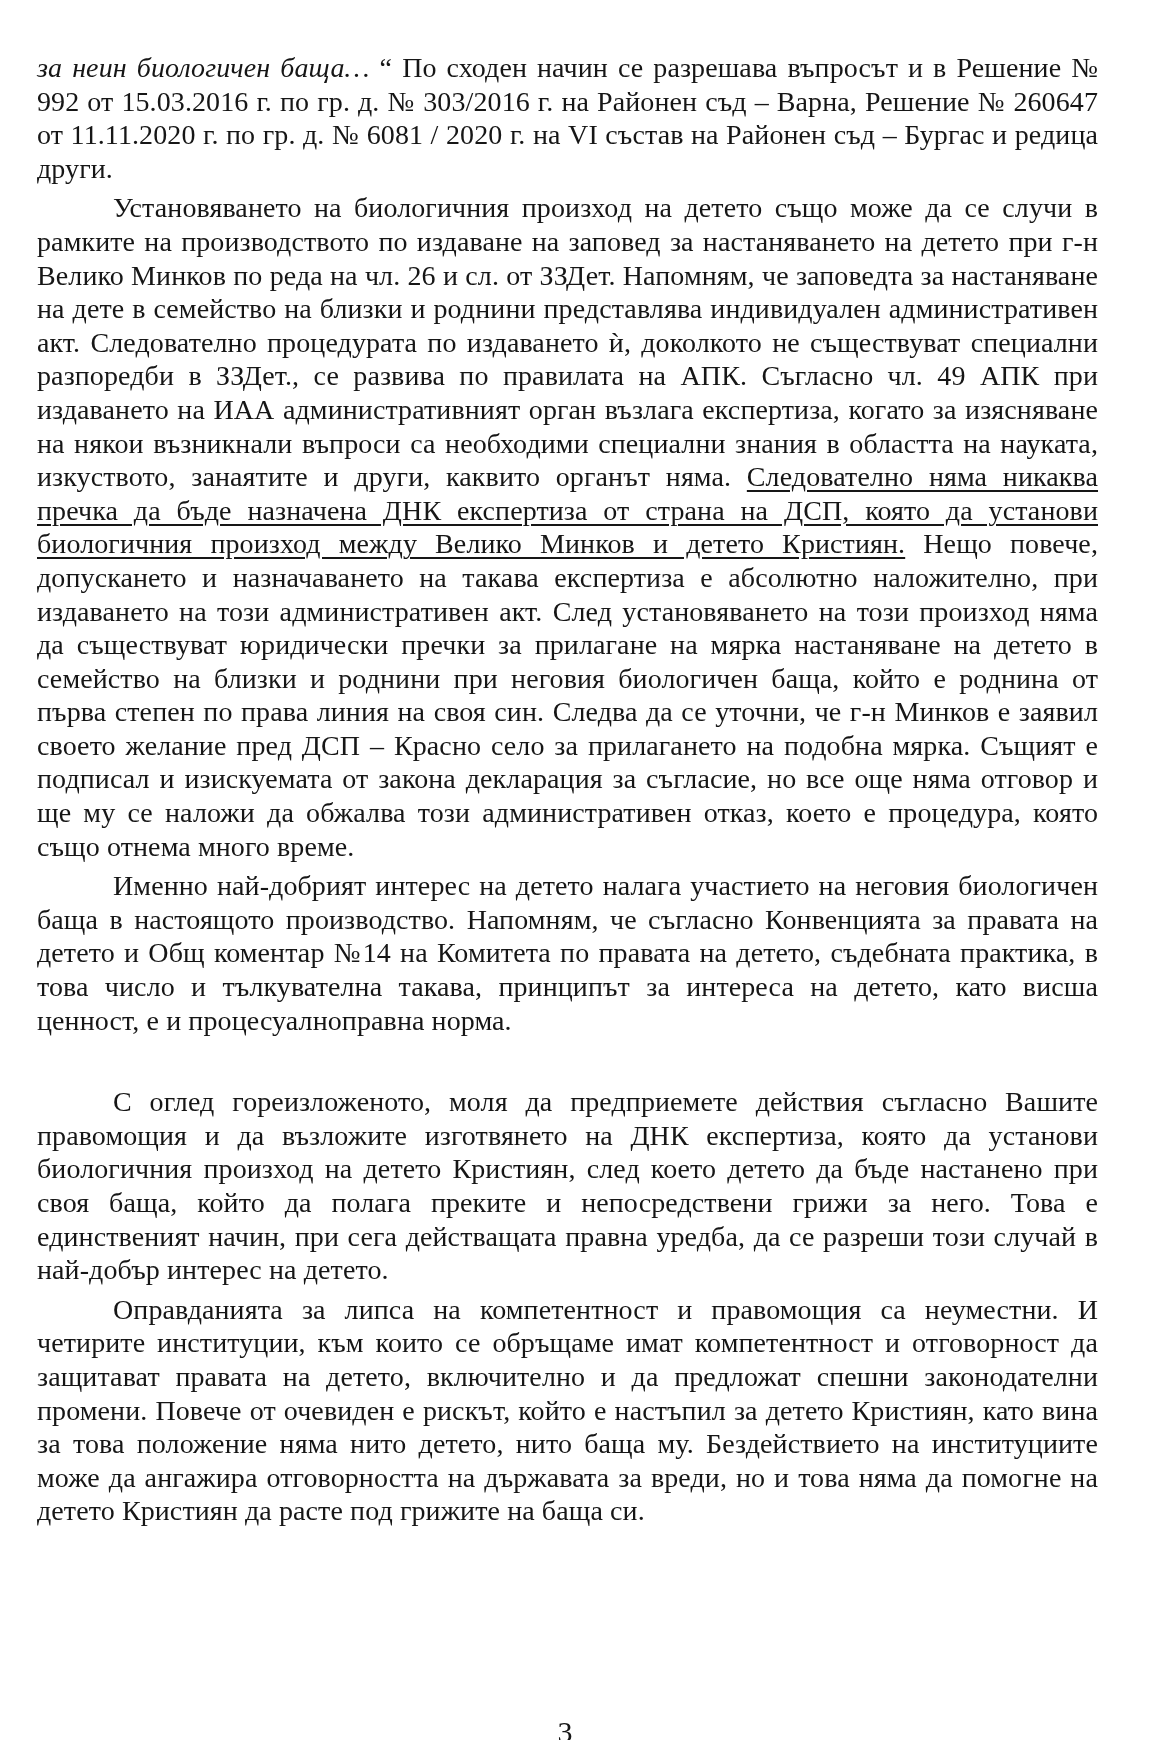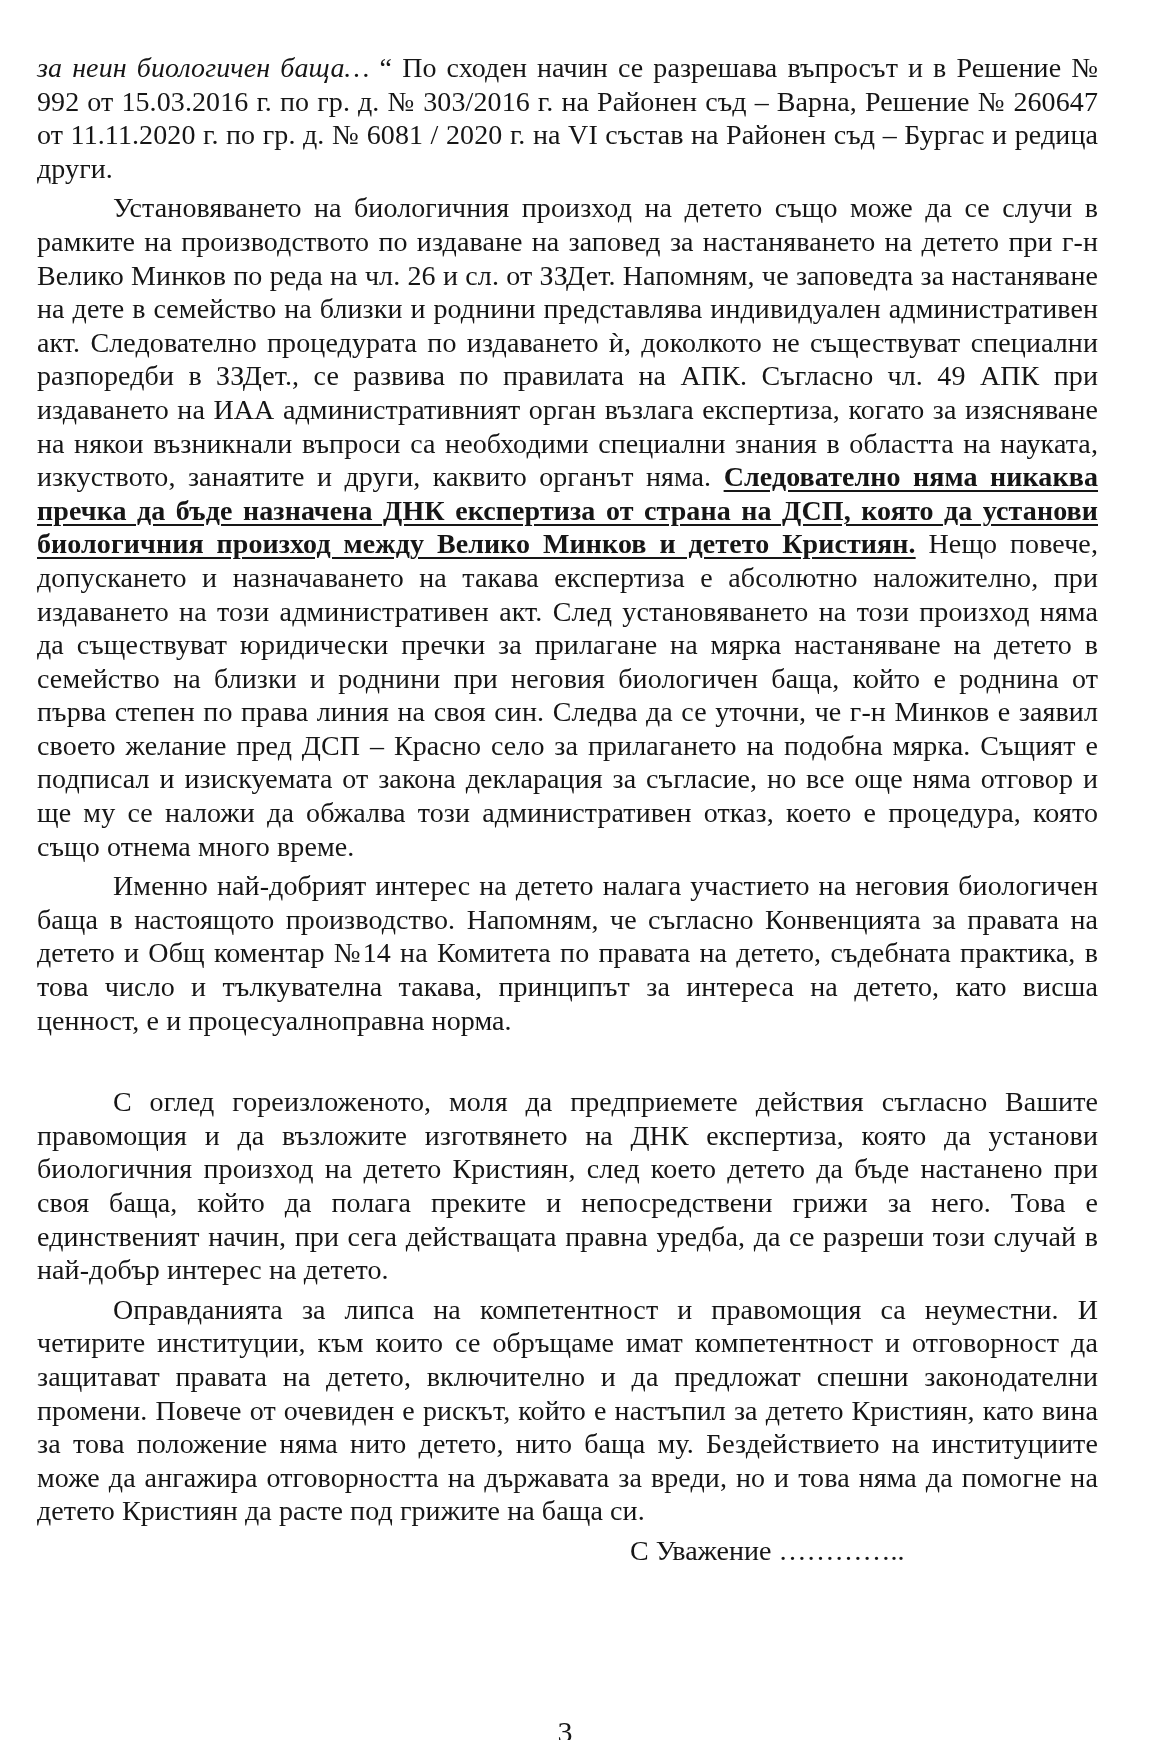--- a/index.html
+++ b/index.html
@@ -26,21 +26,21 @@
     font-size: 28px;
     line-height: 33.6px;
     text-align: justify;
     letter-spacing: 0.1px;
   }
   .para.indent { text-indent: 76px; }
   .para.space-after { margin-bottom: 48px; }
   .run.normal { font-style: normal; font-weight: normal; }
   .run.italic { font-style: italic; }
   .run.bold-underline {
-    font-weight: bold;
+    font-weight: normal;
     text-decoration: underline;
     text-decoration-thickness: 2px;
     text-underline-offset: 4px;
   }
   .signature {
     margin: 4px 38px 0 630px;
     font-size: 28px;
     line-height: 33.6px;
     white-space: nowrap;
   }
@@ -58,15 +58,14 @@
 
 <div class="page">
   <div class="doc-body">
 
   <p class="para"><span class="run italic">за неин биологичен баща…</span><span class="run normal"> “ По сходен начин се разрешава въпросът и в Решение № 992 от 15.03.2016 г. по гр. д. № 303/2016 г. на Районен съд – Варна, Решение № 260647 от 11.11.2020 г. по гр. д. № 6081 / 2020 г. на VI състав на Районен съд – Бургас и редица други.</span></p>
       <p class="para indent"><span class="run normal">Установяването на биологичния произход на детето също може да се случи в рамките на производството по издаване на заповед за настаняването на детето при г-н Велико Минков по реда на чл. 26 и сл. от ЗЗДет. Напомням, че заповедта за настаняване на дете в семейство на близки и роднини представлява индивидуален административен акт. Следователно процедурата по издаването ѝ, доколкото не съществуват специални разпоредби в ЗЗДет., се развива по правилата на АПК. Съгласно чл. 49 АПК при издаването на ИАА административният орган възлага експертиза, когато за изясняване на някои възникнали въпроси са необходими специални знания в областта на науката, изкуството, занаятите и други, каквито органът няма. </span><span class="run bold-underline">Следователно няма никаква пречка да бъде назначена ДНК експертиза от страна на ДСП, която да установи биологичния произход между Велико Минков и детето Кристиян.</span><span class="run normal"> Нещо повече, допускането и назначаването на такава експертиза е абсолютно наложително, при издаването на този административен акт. След установяването на този произход няма да съществуват юридически пречки за прилагане на мярка настаняване на детето в семейство на близки и роднини при неговия биологичен баща, който е роднина от първа степен по права линия на своя син. Следва да се уточни, че г-н Минков е заявил своето желание пред ДСП – Красно село за прилагането на подобна мярка. Същият е подписал и изискуемата от закона декларация за съгласие, но все още няма отговор и ще му се наложи да обжалва този административен отказ, което е процедура, която също отнема много време.</span></p>
       <p class="para indent space-after"><span class="run normal">Именно най-добрият интерес на детето налага участието на неговия биологичен баща в настоящото производство. Напомням, че съгласно Конвенцията за правата на детето и Общ коментар №14 на Комитета по правата на детето, съдебната практика, в това число и тълкувателна такава, принципът за интереса на детето, като висша ценност, е и процесуалноправна норма.</span></p>
       <p class="para indent"><span class="run normal">С оглед гореизложеното, моля да предприемете действия съгласно Вашите правомощия и да възложите изготвянето на ДНК експертиза, която да установи биологичния произход на детето Кристиян, след което детето да бъде настанено при своя баща, който да полага преките и непосредствени грижи за него. Това е единственият начин, при сега действащата правна уредба, да се разреши този случай в най-добър интерес на детето.</span></p>
       <p class="para indent"><span class="run normal">Оправданията за липса на компетентност и правомощия са неуместни. И четирите институции, към които се обръщаме имат компетентност и отговорност да защитават правата на детето, включително и да предложат спешни законодателни промени. Повече от очевиден е рискът, който е настъпил за детето Кристиян, като вина за това положение няма нито детето, нито баща му. Бездействието на институциите може да ангажира отговорността на държавата за вреди, но и това няма да помогне на детето Кристиян да расте под грижите на баща си.</span></p>
     </div>
-  <p class="signature">С Уважение …………..</p>
   <div class="page-number">3</div>
 </div>
 
 </body></html>

